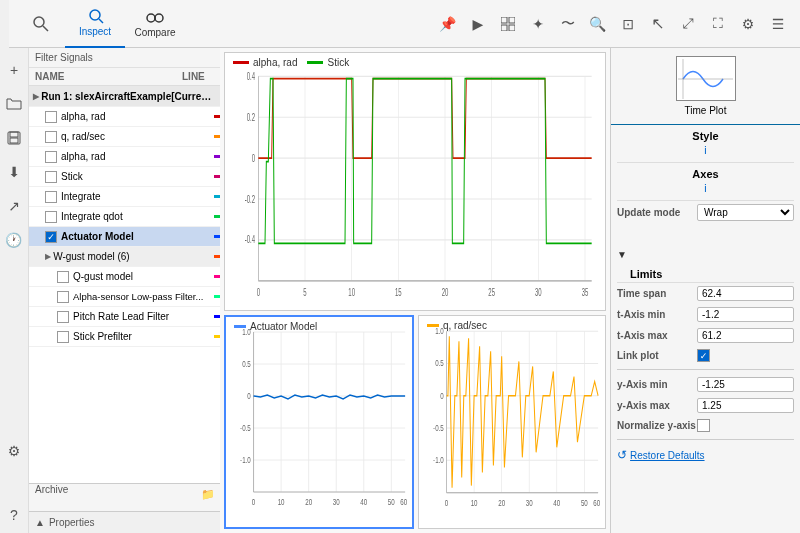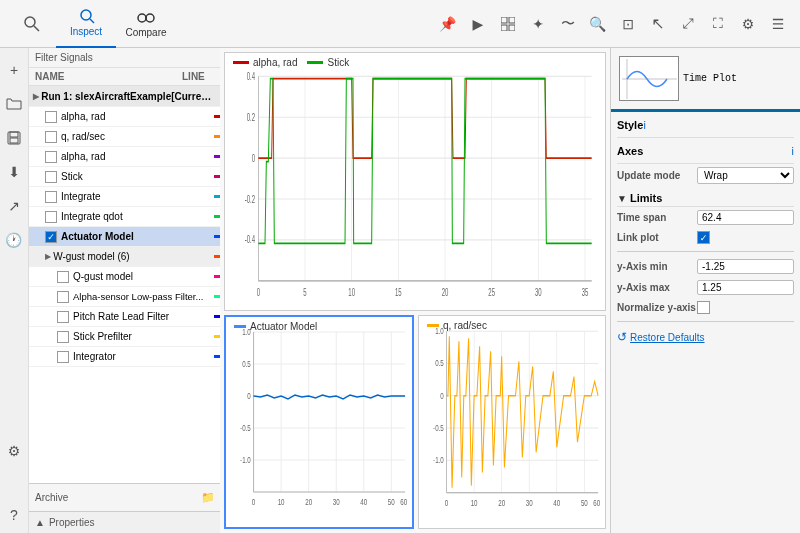--- a/index.html
+++ b/index.html
@@ -7,20 +7,21 @@
     
     
     .top-toolbar {
       height: 48px;
       background: #f5f5f5;
       border-bottom: 1px solid #ccc;
       display: flex;
       align-items: center;
       padding: 0 8px;
       gap: 0;
+      margin-left: 9px;
     }
     .toolbar-right {
       margin-left: auto;
       display: flex;
       align-items: center;
       gap: 2px;
     }
     .icon-btn {
       width: 28px;
       height: 28px;
@@ -150,21 +151,20 @@
       color: #555;
       border-radius: 3px;
     }
 
     
     .archive-bar {
       height: 28px;
       background: #f5f5f5;
       border-top: 1px solid #ccc;
       display: flex;
-      align-items: center;
       padding: 0 6px;
       font-size: 10px;
       color: #555;
     }
     .archive-bar-icons {
       margin-left: auto;
       display: flex;
       gap: 4px;
     }
     .properties-bar {
@@ -501,25 +501,20 @@
           <span class="signal-name">Pitch Rate Lead Filter</span>
           <div class="line-indicator" style="background:#0000ff;"></div>
         </div>
 
         <div class="signal-item indent-2">
           <div class="checkbox"></div>
           <span class="signal-name">Stick Prefilter</span>
           <div class="line-indicator" style="background:#ffcc00;"></div>
         </div>
 
-        <div class="signal-item indent-2">
-          <div class="checkbox"></div>
-          <span class="signal-name">Integrator</span>
-          <div class="line-indicator" style="background:#0044ff;"></div>
-        </div>
       </div>
 
       <div class="archive-bar">
         <span>Archive</span>
         <div class="archive-bar-icons">
           <button class="icon-btn" style="width:20px;height:20px; font-size:11px;">📁</button>
           <button class="icon-btn" style="width:20px;height:20px; font-size:11px;">⚙</button>
         </div>
       </div>
       <div class="properties-bar">
@@ -663,66 +658,78 @@
 
             <polyline points="40,79 42,79 44,20 48,170 52,79 55,79 58,25 62,160 65,79 68,79 72,22 76,168 80,79 84,79 88,30 92,155 96,79 100,79 104,35 108,148 112,79 118,79 120,40 124,150 130,79 140,79 145,45 150,140 155,79 160,79 165,50 170,135 180,79 190,79 195,55 200,130 210,79 220,79 225,60 230,125 240,79 250,79 255,65 260,79" fill="none" stroke="#ffaa00" stroke-width="1.5"></polyline>
           </svg>
         </div>
       </div>
     </div>
   </div>
 
   <div class="right-panel">
 
-    <div style="background:#f5f5f5; border-bottom:3px solid #0369a1; padding:8px; display:flex; flex-direction:row; align-items:center; gap:4px;font-family:Liberation Mono, monospace;">
+    <div style="background:#f5f5f5; border-bottom:1px solid #0369a1; padding:8px; display:flex; flex-direction:column; align-items:center; gap:4px;">
       <div class="time-plot-icon">
         <svg width="55" height="40" viewBox="0 0 55 40">
           <rect x="0" y="0" width="55" height="40" fill="white"></rect>
           <path d="M5,20 Q15,5 25,20 T45,20" fill="none" stroke="#4488ff" stroke-width="1.5"></path>
           <line x1="0" y1="20" x2="55" y2="20" stroke="#888" stroke-width="0.5"></line>
           <line x1="5" y1="0" x2="5" y2="40" stroke="#888" stroke-width="0.5"></line>
         </svg>
       </div>
       <span style="font-size:10px;">Time Plot</span>
     </div>
 
     <div style="overflow-y:auto; flex:1; padding:0 6px;">
 
-      <div style="display:flex; align-items:center; justify-content:flex-start; padding:5px 0; border-bottom:1px solid #ddd;">
+      <div style="display:flex; align-items:center; justify-content:flex-start; padding:5px 0; border-bottom:1px solid #ddd;flex-direction:column;">
         <span style="font-size:11px; font-weight:bold;">Style</span>
         <span class="info-icon">ℹ</span>
       </div>
 
-      <div style="display:flex; align-items:center; justify-content:space-between; padding:5px 0; border-bottom:1px solid #ddd;">
+      <div style="display:flex; align-items:center; justify-content:space-between; padding:5px 0; border-bottom:1px solid #ddd;flex-direction:column;">
         <span style="font-size:11px; font-weight:bold;">Axes</span>
         <span class="info-icon">ℹ</span>
       </div>
 
       <div class="props-row">
         <span class="props-label">Update mode</span>
         <div class="props-value">
           <select class="props-select">
             <option>Wrap</option>
           </select>
         </div>
       </div>
 
       <div style="display:flex; align-items:center; padding:5px 0 2px 0; border-bottom:1px solid #ddd;">
         <span style="font-size:10px; font-weight:bold; color:#333;">▼</span>
-        <span style="font-size:11px; font-weight:bold; margin-left:3px;">Limits</span>
+        <span style="font-size:11px; font-weight:bold; margin-left:3px;margin-top:39px;">Limits</span>
       </div>
 
       <div class="props-row">
         <span class="props-label">Time span</span>
         <div class="props-value">
           <input class="props-input" type="text" value="62.4" style="">
         </div>
       </div>
 
-
+      <div class="props-row">
+        <span class="props-label">t-Axis min</span>
+        <div class="props-value">
+          <input class="props-input" type="text" value="-1.2" style="">
+        </div>
+      </div>
+
+      <div class="props-row">
+        <span class="props-label">t-Axis max</span>
+        <div class="props-value">
+          <input class="props-input" type="text" value="61.2" style="">
+        </div>
+      </div>
 
       <div class="props-row">
         <span class="props-label">Link plot</span>
         <div class="props-value">
           <div class="props-checkbox checked">✓</div>
         </div>
       </div>
 
       <hr class="section-divider">
 

